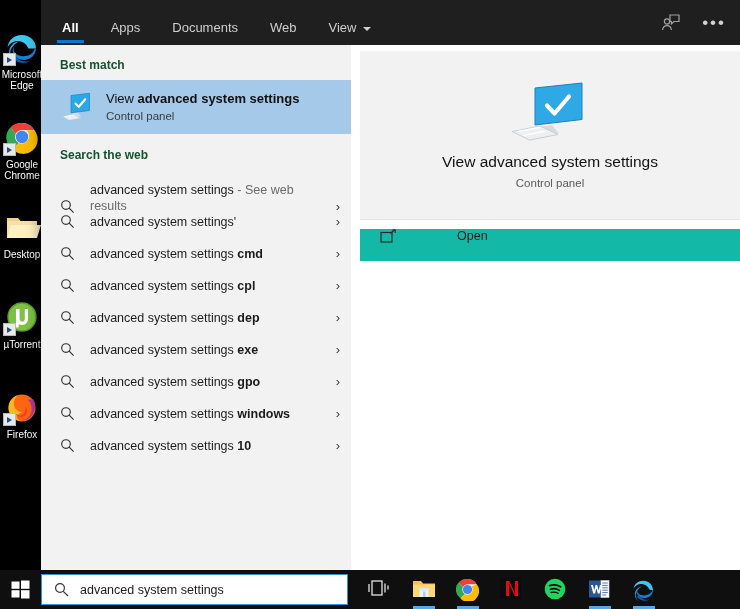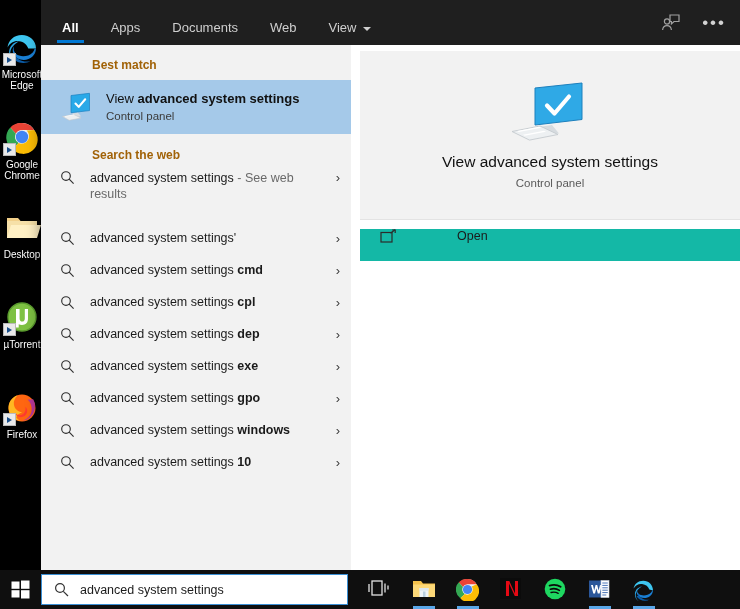--- a/index.html
+++ b/index.html
@@ -161,23 +161,22 @@
   #results-col::after {
     content: "";
     position: absolute;
     right: 0; top: 0; bottom: 0;
     width: 9px;
     background: #ffffff;
   }
   .section-title {
     font-size: 12px;
     font-weight: bold;
-    color: #a16207;
+    color: #14532d;
     padding: 13px 0 8px 19px;
-    margin-left: 32px;
   }
   #best-match-row {
     height: 54px;
     background: #a5c9e9;
     display: flex;
     align-items: center;
     padding-left: 19px;
     box-sizing: border-box;
     cursor: default;
   }
@@ -196,25 +195,25 @@
   .bm-title b { font-weight: bold; }
   .bm-sub {
     font-size: 11.5px;
     color: #3b3b3b;
     margin-top: 2px;
   }
 
   .web-item {
     min-height: 32px;
     display: flex;
-    align-items: flex-end;
+    align-items: flex-start;
     padding: 0 14px 0 19px;
     cursor: default;
   }
-  .web-item.tall { min-height: 44px; align-items: flex-start; }
+  .web-item.tall { min-height: 44px; align-items: flex-end; }
   .mag {
     flex: 0 0 24px;
     margin-right: 6px;
     display: flex;
     align-items: center;
   }
   .web-label {
     flex: 1;
     font-size: 12.5px;
     color: #1b1b1b;

